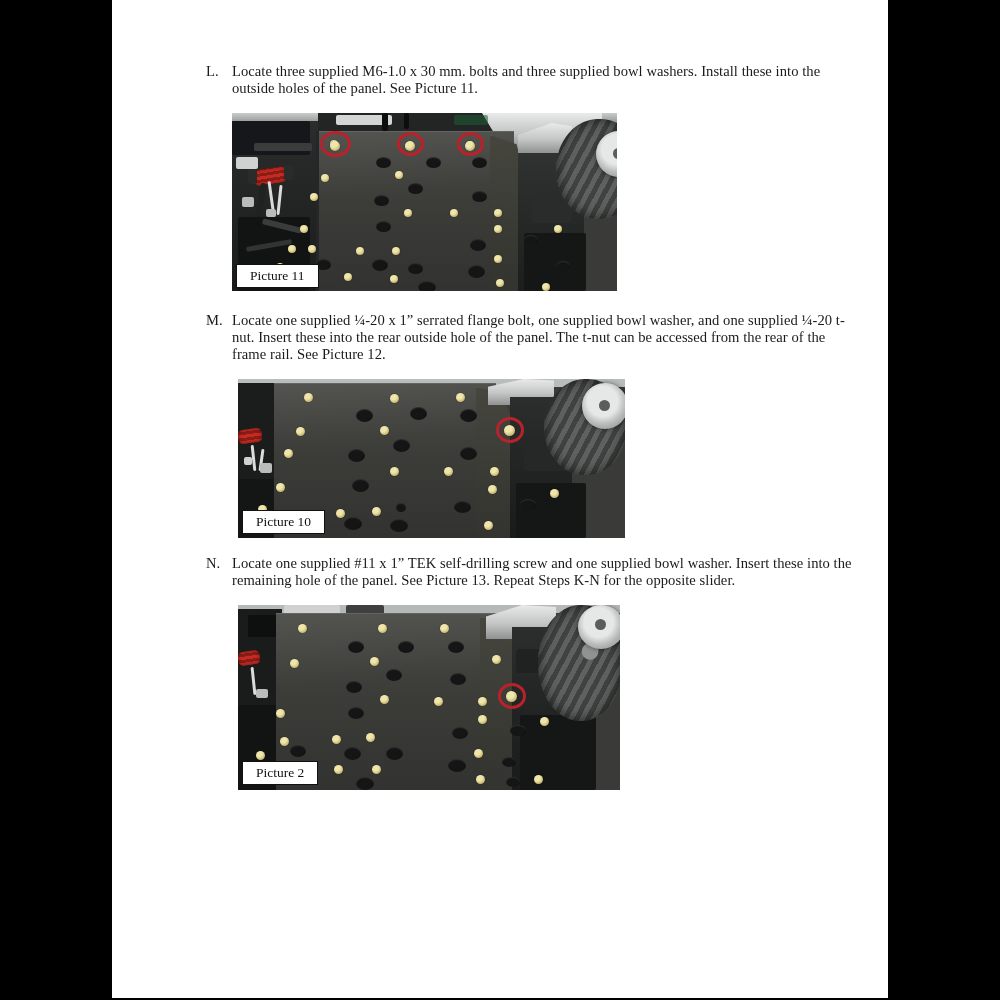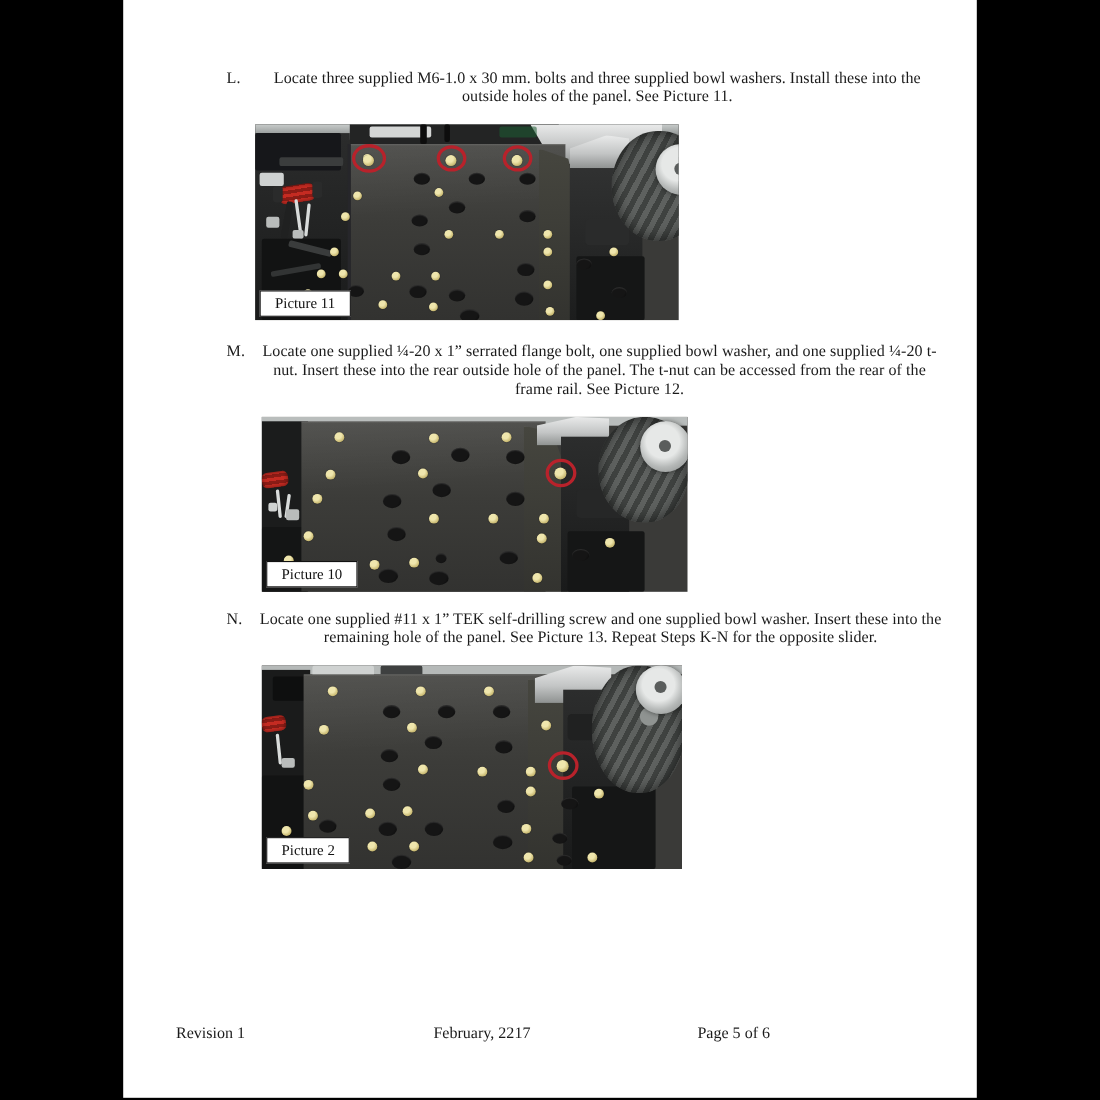--- a/index.html
+++ b/index.html
@@ -26,21 +26,21 @@
     color:#1a1a1a;
     letter-spacing:0.05px;
   }
   .step-letter{
     width:26px;
     flex:0 0 26px;
     text-align:left;
   }
   .step-text{
     flex:1;
-    text-align:center;
+    text-align:left;
   }
 
   
   .figure{
     position:absolute;
     overflow:hidden;
     background:#3a3a38;
   }
   .fig-caption{
     position:absolute;
@@ -407,19 +407,14 @@
         <div class="bolt" style="left:268px;top:86px;width:11px;height:11px;"></div>
         <div class="ring" style="left:260px;top:78px;width:28px;height:26px;"></div>
       </div>
 
       <div class="fig-caption" style="left:4px;bottom:5px;">Picture 2</div>
     </div>
 
   </div>
 
   <div class="footer" style="top:932px;">
-    <div class="footer-row1">
-      <span class="footer-rev">Revision 1</span>
-      <span class="footer-date">February, 2217</span>
-      <span class="footer-page">Page 5 of 6</span>
-    </div>
   </div>
 </div>
 
 </body></html>

